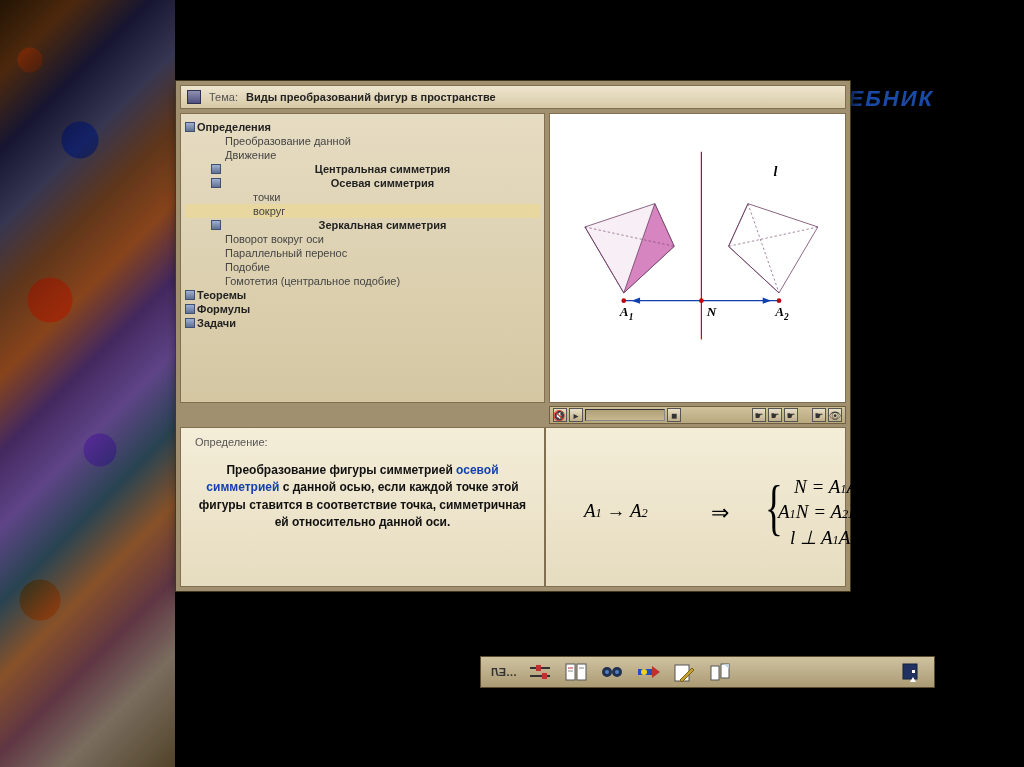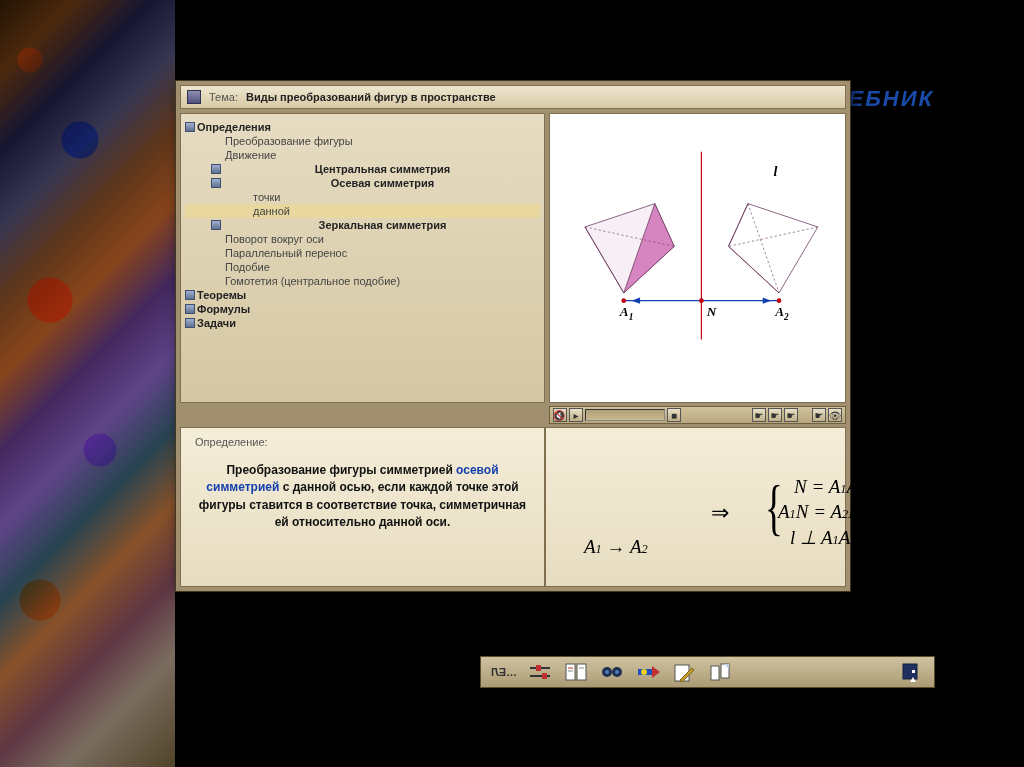--- a/index.html
+++ b/index.html
@@ -147,26 +147,26 @@
 <div class="window">
   <div class="theme-bar">
     <span class="sq"></span>
     <span class="lab">Тема:</span>
     <span class="val">Виды преобразований фигур в пространстве</span>
   </div>
 
   <div class="content-row">
     <div class="nav" id="nav">
         <div class="nav-item lvl0"><span class="m"></span><span>Определения</span></div>
-        <div class="nav-item lvl1"><span>Преобразование фигуры</span></div>
+        <div class="nav-item lvl1"><span>Преобразование данной</span></div>
         <div class="nav-item lvl1"><span>Движение</span></div>
         <div class="nav-item lvl1b"><span class="m"></span><span>Центральная симметрия</span></div>
         <div class="nav-item lvl1b"><span class="m"></span><span>Осевая симметрия</span></div>
         <div class="nav-item lvl2"><span>точки</span></div>
-        <div class="nav-item lvl2 sel"><span>данной</span></div>
+        <div class="nav-item lvl2 sel"><span>вокруг</span></div>
         <div class="nav-item lvl1b"><span class="m"></span><span>Зеркальная симметрия</span></div>
         <div class="nav-item lvl1"><span>Поворот вокруг оси</span></div>
         <div class="nav-item lvl1"><span>Параллельный перенос</span></div>
         <div class="nav-item lvl1"><span>Подобие</span></div>
         <div class="nav-item lvl1"><span>Гомотетия (центральное подобие)</span></div>
         <div class="nav-item lvl0"><span class="m"></span><span>Теоремы</span></div>
         <div class="nav-item lvl0"><span class="m"></span><span>Формулы</span></div>
         <div class="nav-item lvl0"><span class="m"></span><span>Задачи</span></div>
       </div>
     <div class="figure">
@@ -213,21 +213,21 @@
   </div>
 
   <div class="bottom-row">
     <div class="def-box">
       <div class="hd">Определение:</div>
       <div class="txt">
         <span>Преобразование фигуры симметрией </span><span class="hl">осевой симметрией</span><span> с данной осью, если каждой точке этой фигуры ставится в соответствие точка, симметричная ей относительно данной оси.</span>
       </div>
     </div>
     <div class="math-box">
-      <div class="mrow" style="left:38px;top:72px;margin-top:36px;">
+      <div class="mrow" style="left:38px;top:72px;">
         <span>A</span><span class="sub">1</span><span> → </span><span>A</span><span class="sub">2</span>
       </div>
       <div class="mrow" style="left:165px;top:72px;font-style:normal;font-size:22px;">⇒</div>
       <div class="brace">{</div>
       <div class="mrow" style="left:248px;top:48px;">
         <span>N = </span><span>A</span><span class="sub">1</span><span>A</span><span class="sub">2</span><span> ∩ l</span>
       </div>
       <div class="mrow" style="left:232px;top:73px;">
         <span>A</span><span class="sub">1</span><span>N = </span><span>A</span><span class="sub">2</span><span>N</span>
       </div>

